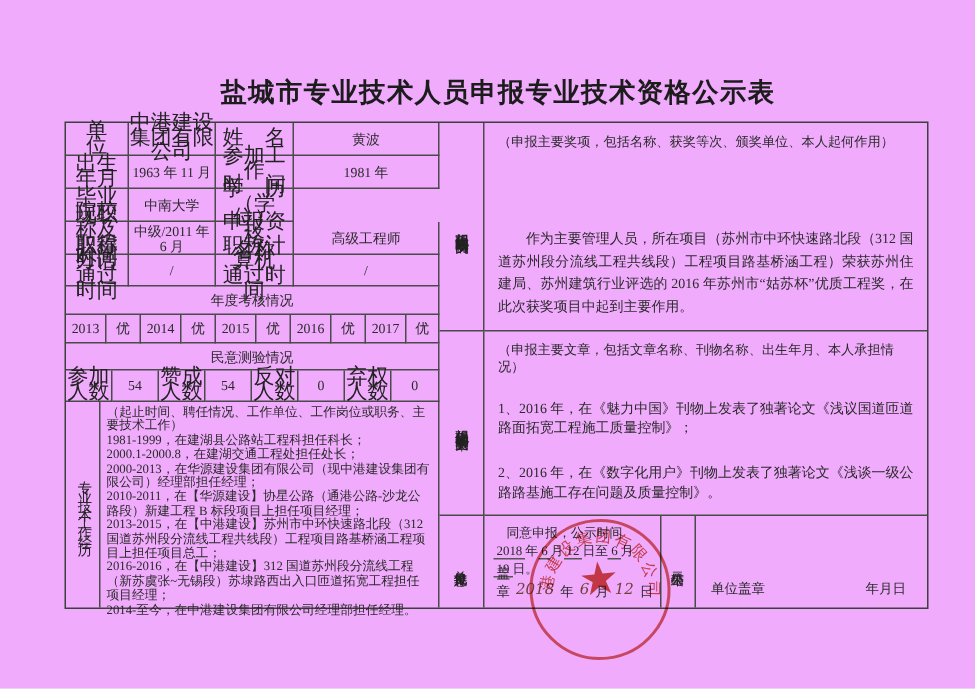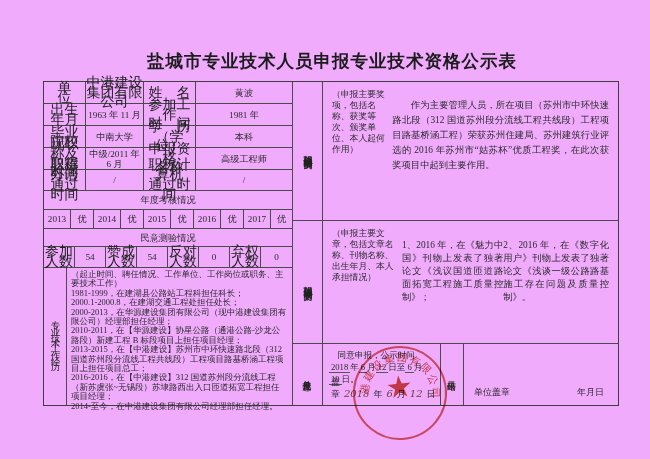--- a/index.html
+++ b/index.html
@@ -17,21 +17,21 @@
   .lab{font-size:14px;line-height:9.8px;white-space:pre-line;color:#222;}
   .val{font-size:9.2px;line-height:10px;}
   .vert{writing-mode:vertical-lr;text-orientation:upright;font-size:9.3px;
         letter-spacing:2px;color:#222;}
   .vlong{letter-spacing:0.5px;font-size:9px;}
   .vexp{letter-spacing:6px;font-size:9.5px;}
   .vshort{letter-spacing:0.5px;font-size:8.8px;}
   .exp{flex-direction:column;align-items:flex-start;justify-content:flex-start;
        text-align:left;padding:2px 4px;font-size:8.5px;line-height:9.4px;}
   .exp div{width:100%;}
-  .rc{align-items:flex-start;justify-content:space-between;
+  .rc{flex-direction:column;align-items:flex-start;justify-content:space-between;
       text-align:left;padding:7px 9px;}
   .hint{font-size:8.8px;line-height:11px;}
   .para{font-size:9.3px;line-height:15px;text-indent:2em;margin-top:9px;
         text-align:justify;}
   .art{font-size:9.3px;line-height:13px;margin-top:11px;text-align:justify;}
   .stampcell{flex-direction:column;align-items:flex-start;justify-content:flex-start;
              text-align:left;padding:5px 6px;font-size:8.6px;line-height:12px;
              position:absolute;}
   .agree{text-indent:1em;}
   .uv{border-bottom:1px solid #555;padding:0 2px;}
@@ -67,21 +67,20 @@
     <div class="c lab" style="left:0;top:22px;width:42px;height:22px">出生年月</div>
     <div class="c val" style="left:42px;top:22px;width:58px;height:22px">1963 年 11 月</div>
     <div class="c lab" style="left:100px;top:22px;width:52px;height:22px">参加工作
 时　间</div>
     <div class="c val" style="left:152px;top:22px;width:97px;height:22px">1981 年</div>
 
     <div class="c lab" style="left:0;top:44px;width:42px;height:22px">毕业院校</div>
     <div class="c val" style="left:42px;top:44px;width:58px;height:22px">中南大学</div>
     <div class="c lab" style="left:100px;top:44px;width:52px;height:22px">学　历
 （学位）</div>
-    <div class="c val" style="left:152px;top:44px;width:97px;height:22px">本科</div>
 
     <div class="c lab" style="left:0;top:66px;width:42px;height:22px">现职称及
 取得时间</div>
     <div class="c val" style="left:42px;top:66px;width:58px;height:22px">中级/2011 年 6 月</div>
     <div class="c lab" style="left:100px;top:66px;width:52px;height:22px">申报资格
 名称</div>
     <div class="c val" style="left:152px;top:66px;width:97px;height:22px">高级工程师</div>
 
     <div class="c lab" style="left:0;top:88px;width:42px;height:21px">职称外语
 通过时间</div>

